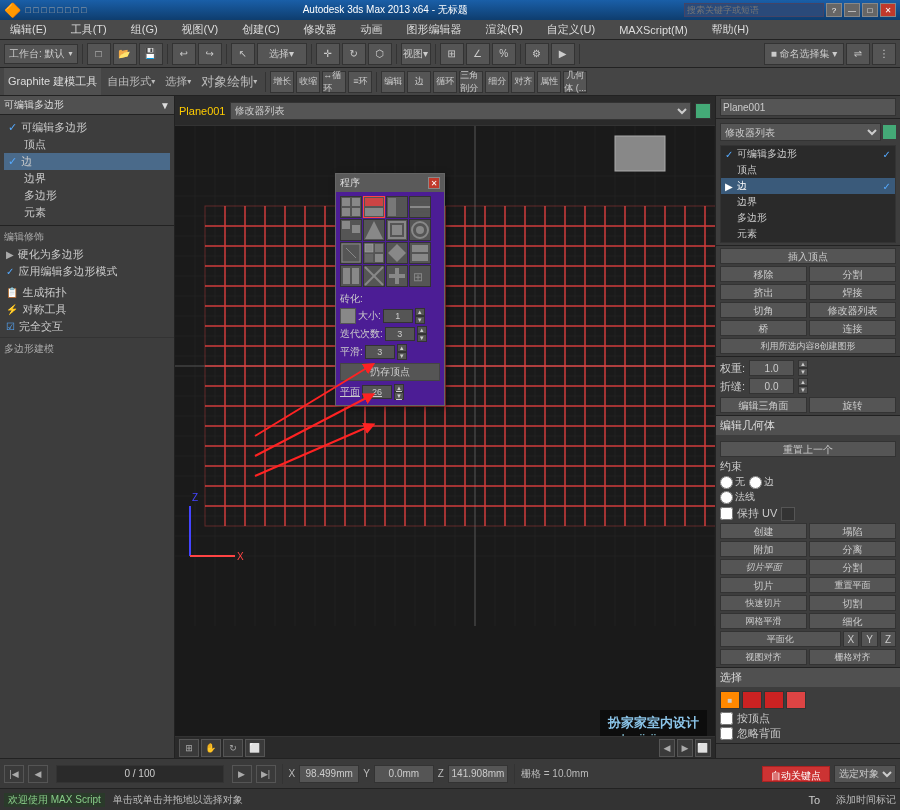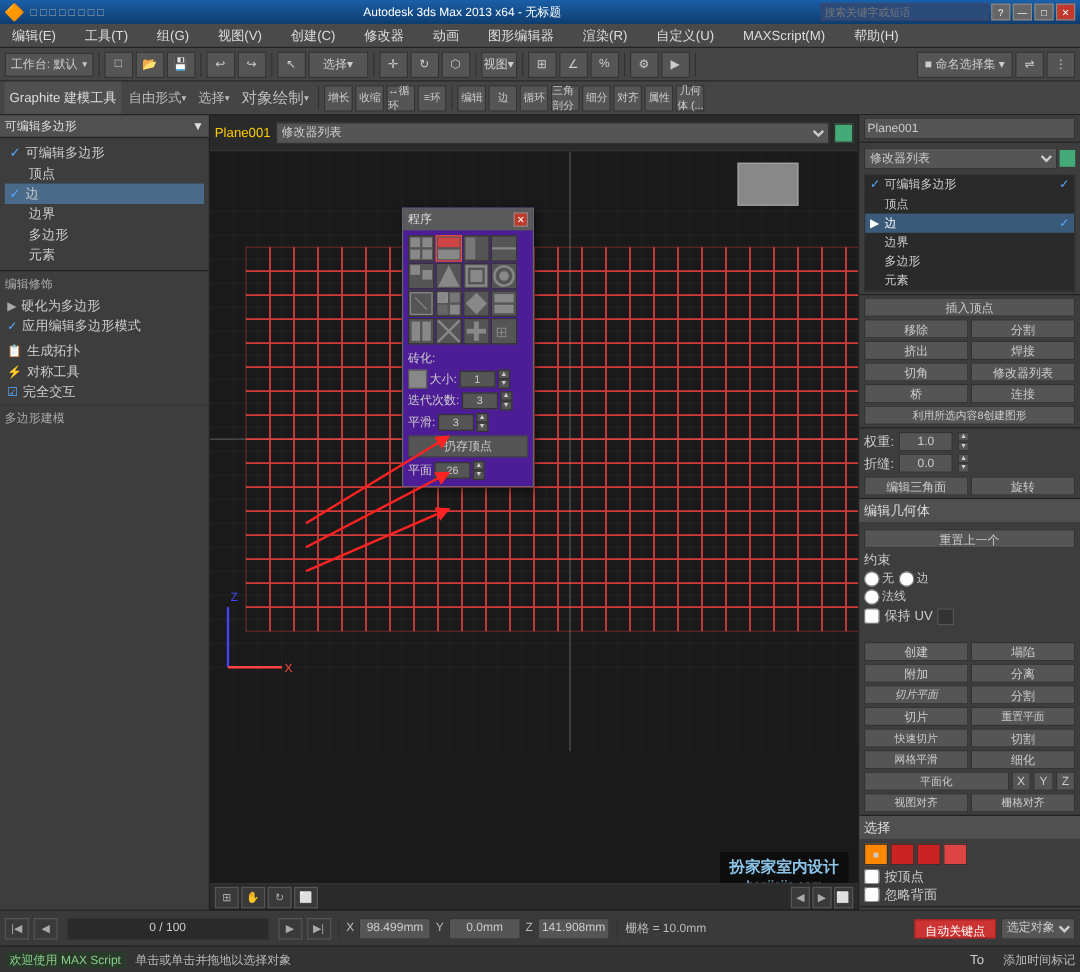--- a/index.html
+++ b/index.html
@@ -832,21 +832,21 @@
             <input class="dialog-input" type="text" value="3" style="">
             <div style="display:flex;flex-direction:column;gap:0;">
               <div style="width:10px;height:8px;background:#555;border:1px solid #333;cursor:pointer;font-size:6px;display:flex;align-items:center;justify-content:center;">▲</div>
               <div style="width:10px;height:8px;background:#555;border:1px solid #333;cursor:pointer;font-size:6px;display:flex;align-items:center;justify-content:center;">▼</div>
             </div>
           </div>
         </div>
 
         <button class="dialog-btn">扔存顶点</button>
 
-        <div class="dialog-row" style="margin-top:2px;">
+        <div class="dialog-row" style="margin-top:2px;text-decoration:underline;">
           <span>平面</span>
           <input class="dialog-input" type="text" value="26" style="">
           <div style="display:flex;flex-direction:column;gap:0;">
             <div style="width:10px;height:8px;background:#555;border:1px solid #333;cursor:pointer;font-size:6px;display:flex;align-items:center;justify-content:center;">▲</div>
             <div style="width:10px;height:8px;background:#555;border:1px solid #333;cursor:pointer;font-size:6px;display:flex;align-items:center;justify-content:center;">▼</div>
           </div>
         </div>
       </div>
     </div>
 
@@ -986,21 +986,21 @@
         <label style="display:flex;align-items:center;gap:2px;font-size:10px;color:#ccc;">
           <input type="radio" name="constraint" style="">
           <span>法线</span>
         </label>
       </div>
       <div style="display:flex;align-items:center;gap:4px;margin-top:2px;">
         <input type="checkbox" style="">
         <span>保持 UV</span>
         <div style="width:14px;height:14px;background:#333;border:1px solid #555;cursor:pointer;"></div>
       </div>
-      <div style="display:flex;gap:2px;margin-top:14px;">
+      <div style="display:flex;gap:2px;margin-top:2px;">
         <button class="right-btn" style="flex:1;">创建</button>
         <button class="right-btn" style="flex:1;">塌陷</button>
       </div>
       <div style="display:flex;gap:2px;margin-top:2px;">
         <button class="right-btn" style="flex:1;">附加</button>
         <button class="right-btn" style="flex:1;">分离</button>
       </div>
       <div style="display:flex;gap:2px;margin-top:2px;">
         <button class="right-btn" style="flex:1;font-size:9px;font-style:italic;">切片平面</button>
         <button class="right-btn" style="flex:1;">分割</button>

